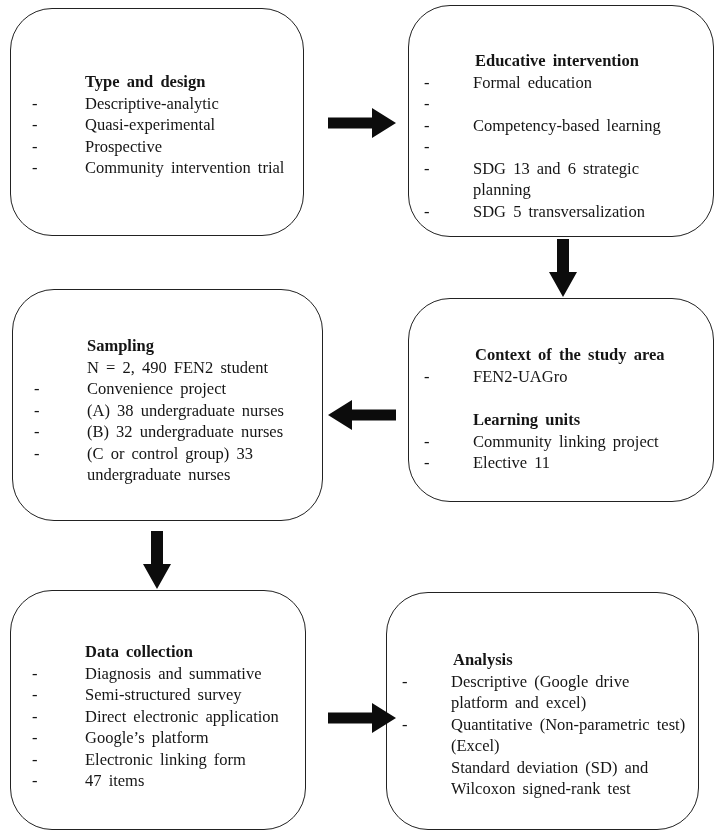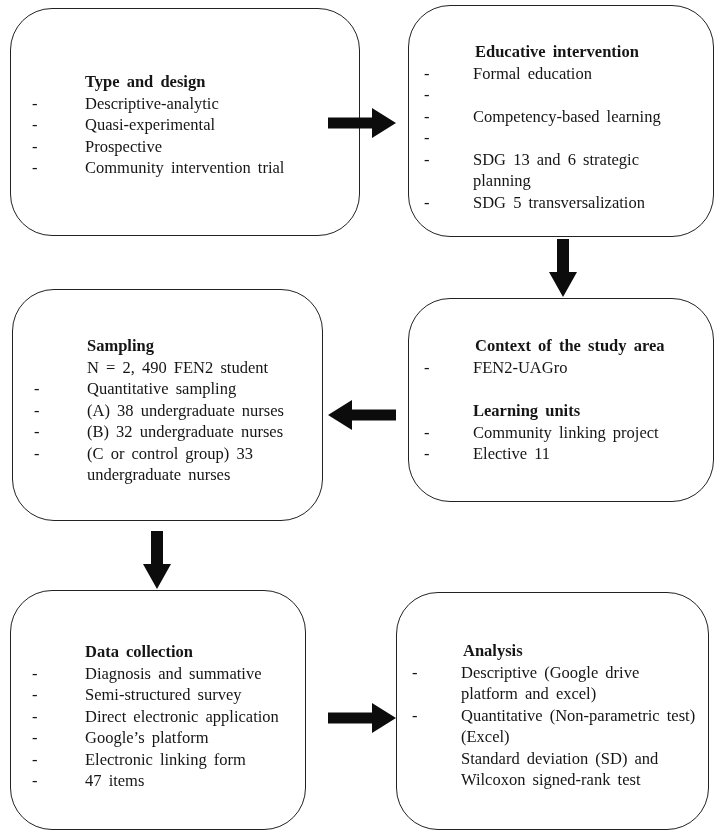--- a/index.html
+++ b/index.html
@@ -18,21 +18,21 @@
     border: 1.6px solid #222222;
     border-radius: 42px;
     box-sizing: border-box;
   }
   .content {
     font-size: 16.5px;
     line-height: 21.5px;
     word-spacing: 3px;
   }
   .title-row { padding-left: 74px; }
-  .rcol .title-row { padding-left: 66px; }
+  .rcol .title-row { padding-left: 66px; margin-top: 9px; }
   .title { font-weight: bold; }
   .row { display: flex; }
   .dash-cell {
     flex: none;
     width: 74px;
     padding-left: 21px;
     box-sizing: border-box;
   }
   .rcol .dash-cell { width: 64px; padding-left: 15px; }
   .txt { flex: 1; padding-right: 12px; }
@@ -46,21 +46,21 @@
     width: 3px; height: 8px;
     background: #f2a93b;
     border-radius: 2px;
   }
 </style>
 </head>
 <body>
 
 <div class="canvas">
 
-  <div class="box" style="left:10px;top:8px;width:350px;height:228px">
+  <div class="box" style="left:10px;top:8px;width:294px;height:228px">
     <div class="content" style="padding-top:62px">
       <div class="title-row"><span class="title">Type and design</span></div>
       <div class="row">
         <span class="dash-cell">-</span>
         <span class="txt">Descriptive-analytic</span>
         </div>
       <div class="row">
         <span class="dash-cell">-</span>
         <span class="txt">Quasi-experimental</span>
         </div>
@@ -105,21 +105,21 @@
 
   <div class="box" style="left:12px;top:289px;width:311px;height:232px">
     <div class="content" style="padding-top:45px">
       <div class="title-row"><span class="title">Sampling</span></div>
       <div class="row">
         <span class="dash-cell"></span>
         <span class="txt">N = 2, 490 FEN2 student</span>
         </div>
       <div class="row">
         <span class="dash-cell">-</span>
-        <span class="txt">Quantitative sampling</span>
+        <span class="txt">Convenience project</span>
         </div>
       <div class="row">
         <span class="dash-cell">-</span>
         <span class="txt">(A) 38 undergraduate nurses</span>
         </div>
       <div class="row">
         <span class="dash-cell">-</span>
         <span class="txt">(B) 32 undergraduate nurses</span>
         </div>
       <div class="row">
@@ -176,21 +176,21 @@
         <span class="dash-cell">-</span>
         <span class="txt">Electronic linking form</span>
         </div>
       <div class="row">
         <span class="dash-cell">-</span>
         <span class="txt">47 items</span>
         </div>
     </div>
   </div>
 
-  <div class="box rcol" style="left:396px;top:592px;width:313px;height:238px">
+  <div class="box rcol" style="left:386px;top:592px;width:313px;height:238px">
     <div class="content" style="padding-top:47px">
       <div class="title-row"><span class="title">Analysis</span></div>
       <div class="row">
         <span class="dash-cell">-</span>
         <span class="txt">Descriptive (Google drive platform and excel)</span>
         </div>
       <div class="row">
         <span class="dash-cell">-</span>
         <span class="txt">Quantitative (Non-parametric test) (Excel)</span>
         </div>

